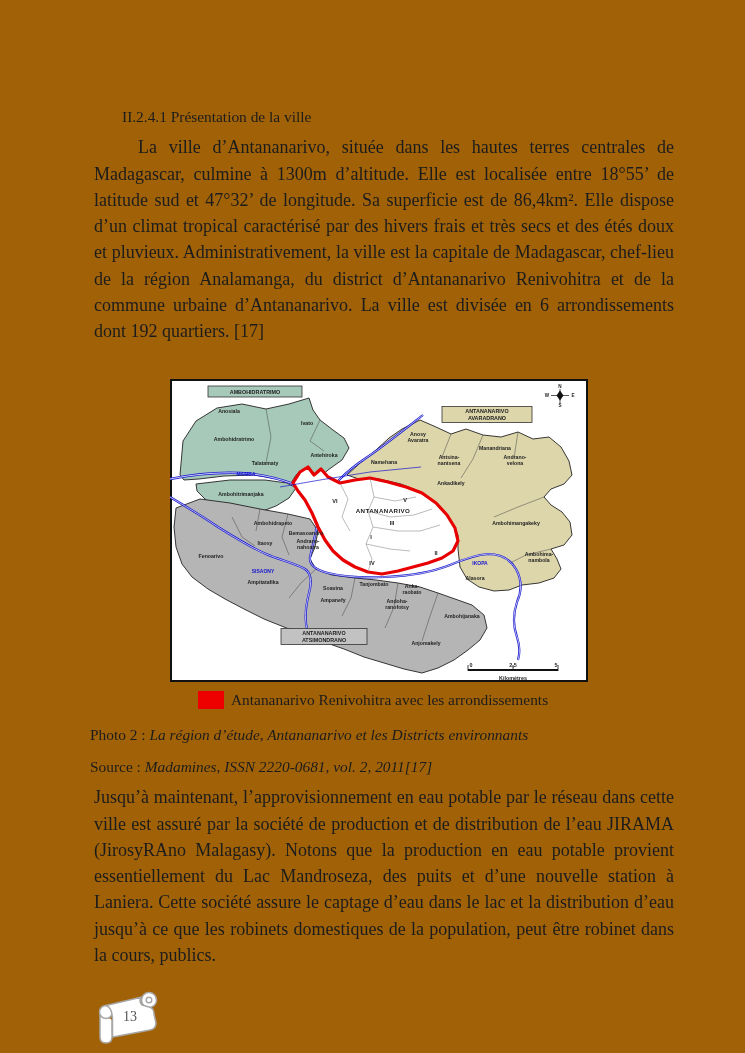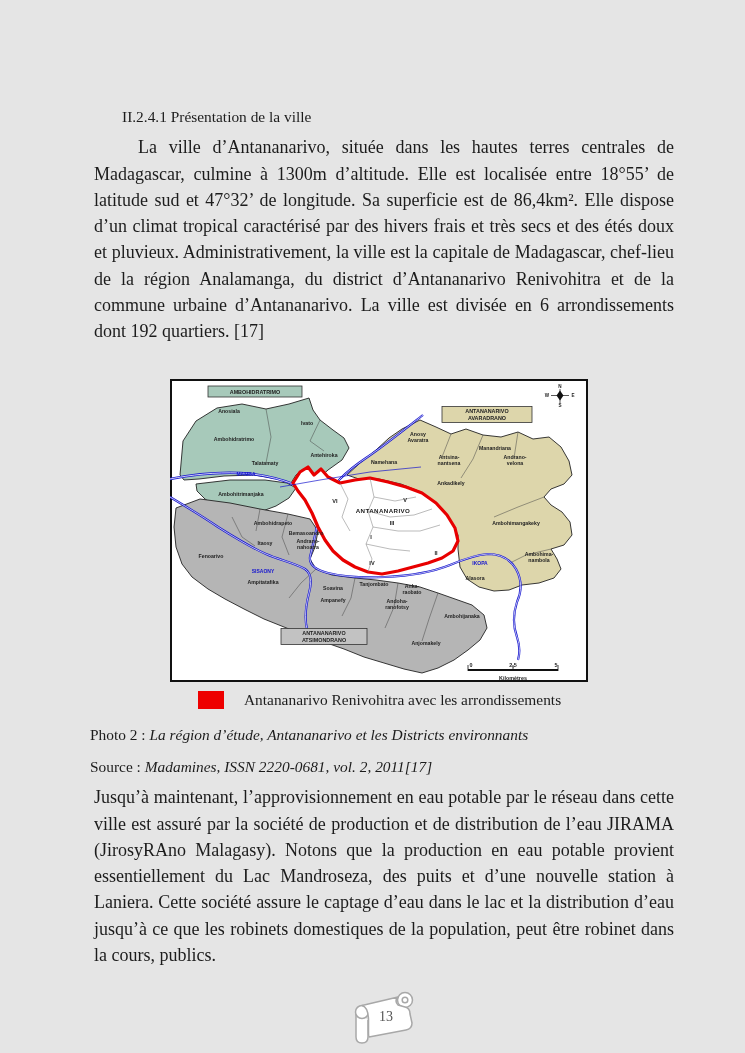--- a/index.html
+++ b/index.html
@@ -1,36 +1,36 @@
 <!DOCTYPE html>
 <html><head>
 <meta charset="utf-8">
 <style>
   html,body{margin:0;padding:0;background:#ffffff;}
   .page{
     width:745px;height:1053px;box-sizing:border-box;position:relative;
-    background:#e5e5e5;color:#1c1c1c;
+    background:#a16207;color:#1c1c1c;
     font-family:"Liberation Serif", serif;
     padding:104px 67px 0 90px;overflow:hidden;
   }
   .h{font-size:15.4px;font-weight:400;margin:0;line-height:26.3px;}
   .h1{margin-left:32px;}
   .h2{margin-top:24px;margin-bottom:3px;}
   .para{font-size:18px;line-height:26.3px;text-align:justify;margin:4px;}
   .p1{text-indent:44px;}
   .map-figure{width:420px;margin:34px 0 0 80px;}
   svg.map{display:block;background:#fff;}
-  .legend{display:flex;align-items:center;margin:7px 0 0 108px;height:22px;gap:13px;}
+  .legend{display:flex;align-items:center;margin:7px 0 0 108px;height:22px;}
   .legend-swatch{width:26px;height:18px;display:inline-block;}
   .legend-label{font-size:15.4px;margin-left:7px;}
   .caption{text-align:left;font-size:15.4px;line-height:26.3px;margin:0;}
   .caption em{font-style:italic;}
   .photo{margin-top:11px;}
   .source{margin-top:6px;}
-  .footer{margin-top:22px;display:flex;justify-content:center;}
+  .footer{margin-top:22px;display:flex;justify-content:flex-start;}
   
   .ml{font-family:"Liberation Sans",sans-serif;font-weight:bold;text-anchor:middle;fill:#222;}
   .ml.name{font-size:5.2px;}
   .ml.river{font-size:5px;fill:#1616cf;}
   .ml.city{font-size:6.2px;letter-spacing:.4px;}
   .ml.num{font-size:5.6px;}
   .ml.compass{font-size:4.6px;}
   .ml.scale{font-size:5.4px;}
   .ml.boxtext{font-size:5.4px;}
   .thin{stroke:#444;stroke-width:0.5;fill:none;}

